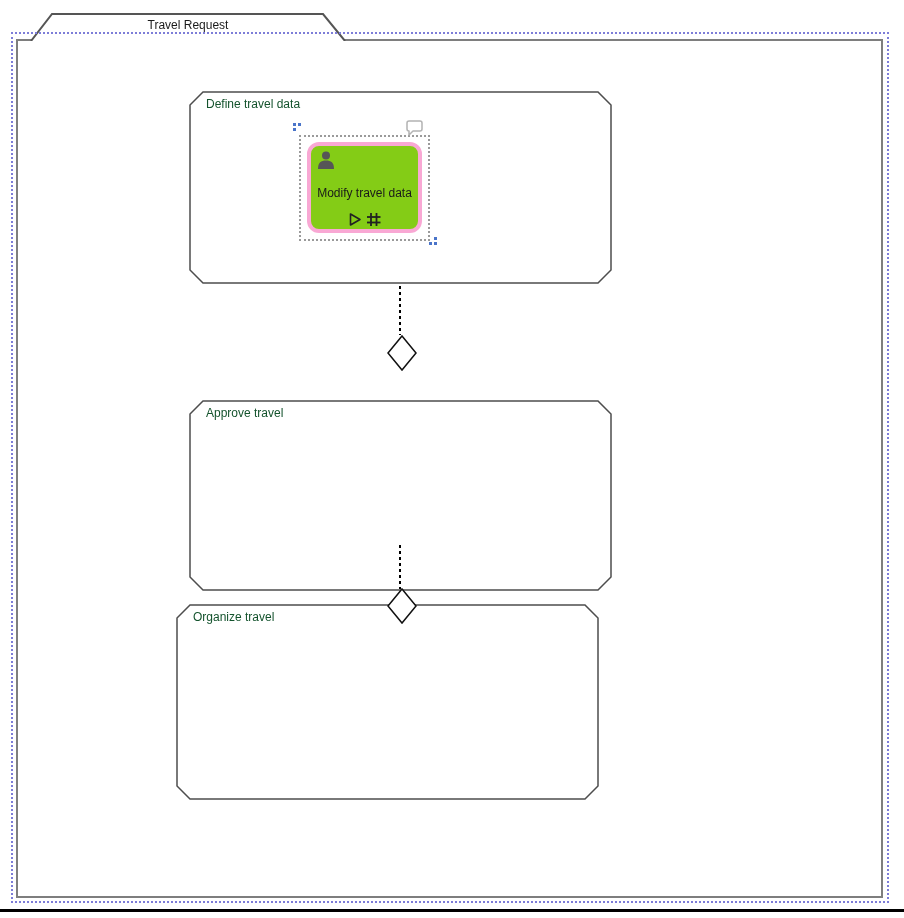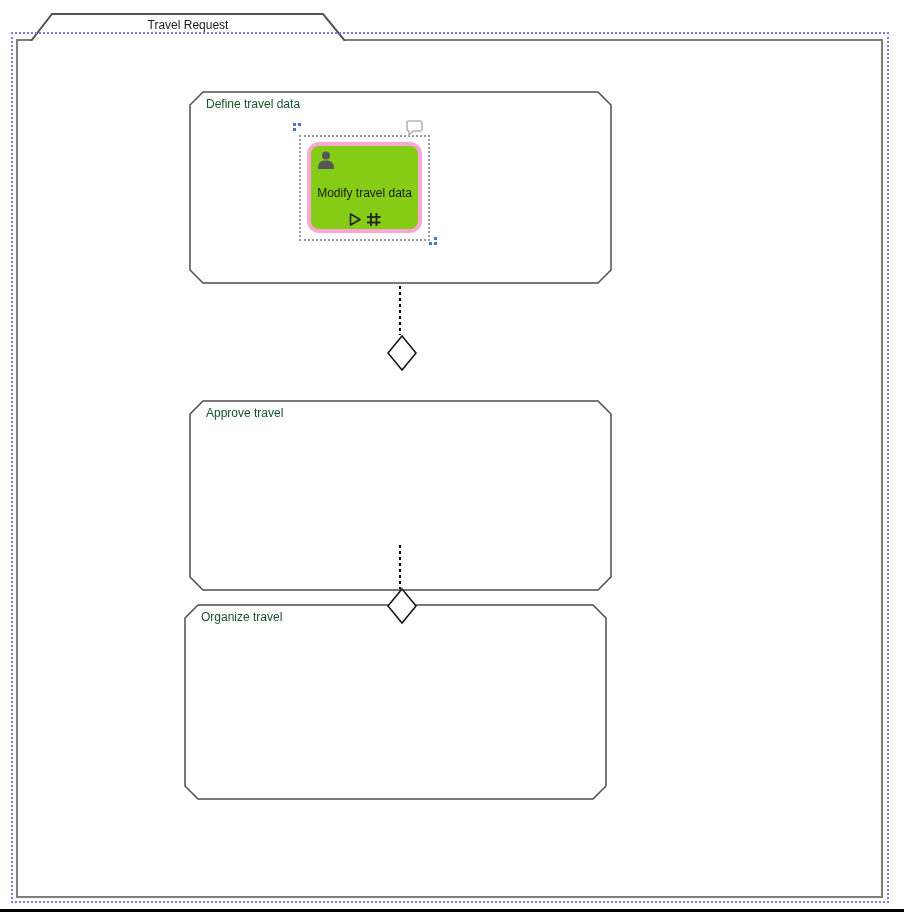--- a/index.html
+++ b/index.html
@@ -31,21 +31,21 @@
   }
 
   
   .stage{z-index:2;}
   .stage svg{display:block;}
   .stage .stage-label{
     position:absolute;left:17px;top:6px;font-size:12px;line-height:14px;color:#14532d;
   }
   .stage-1{left:189px;top:91px;width:423px;height:193px;}
   .stage-2{left:189px;top:352px;width:423px;height:191px;margin-top:48px;}
-  .stage-3{left:184px;top:604px;width:423px;height:216px;}
+  .stage-3{left:176px;top:604px;width:423px;height:216px;}
 
   
   .task-selection{
     left:299px;top:135px;width:131px;height:106px;
     border:2px dotted #9a9a9a;box-sizing:border-box;z-index:3;
   }
   .handle{width:10px;height:10px;z-index:5;}
   .handle i{position:absolute;width:3px;height:3px;background:#4a74c9;display:block;}
   .handle-tl{left:293px;top:123px;}
   .handle-tl i:nth-child(1){left:0;top:0;}

